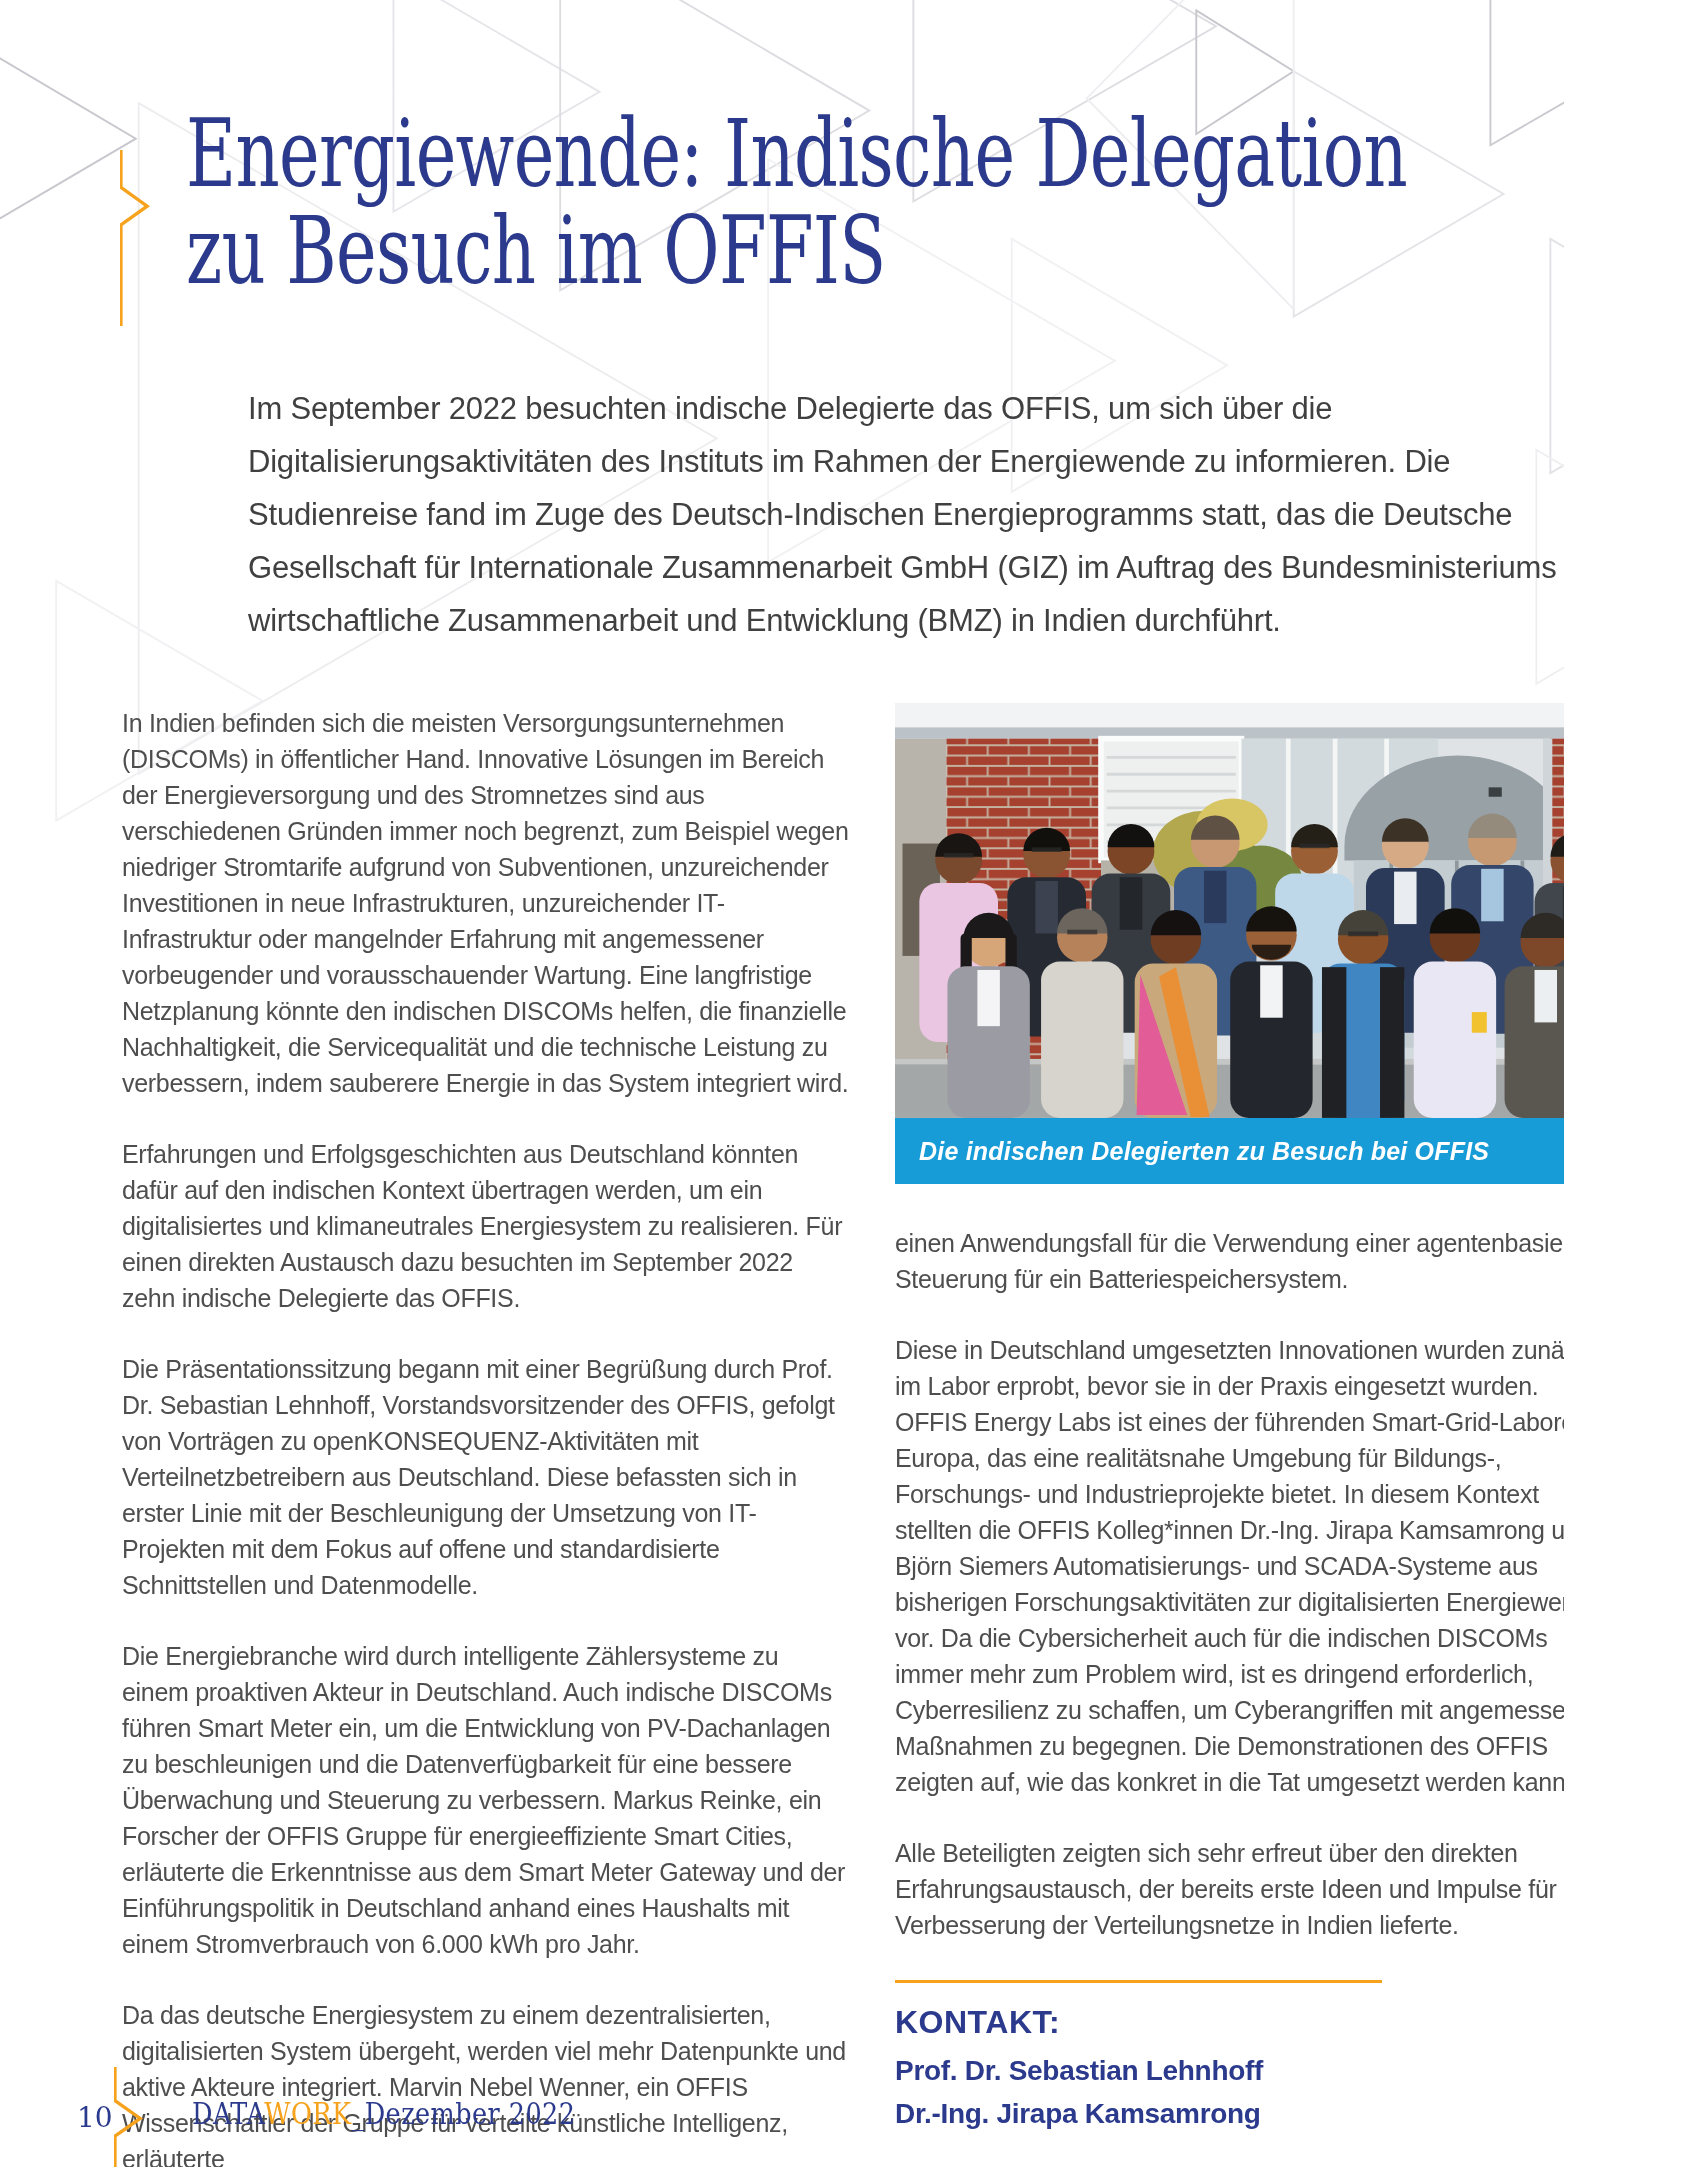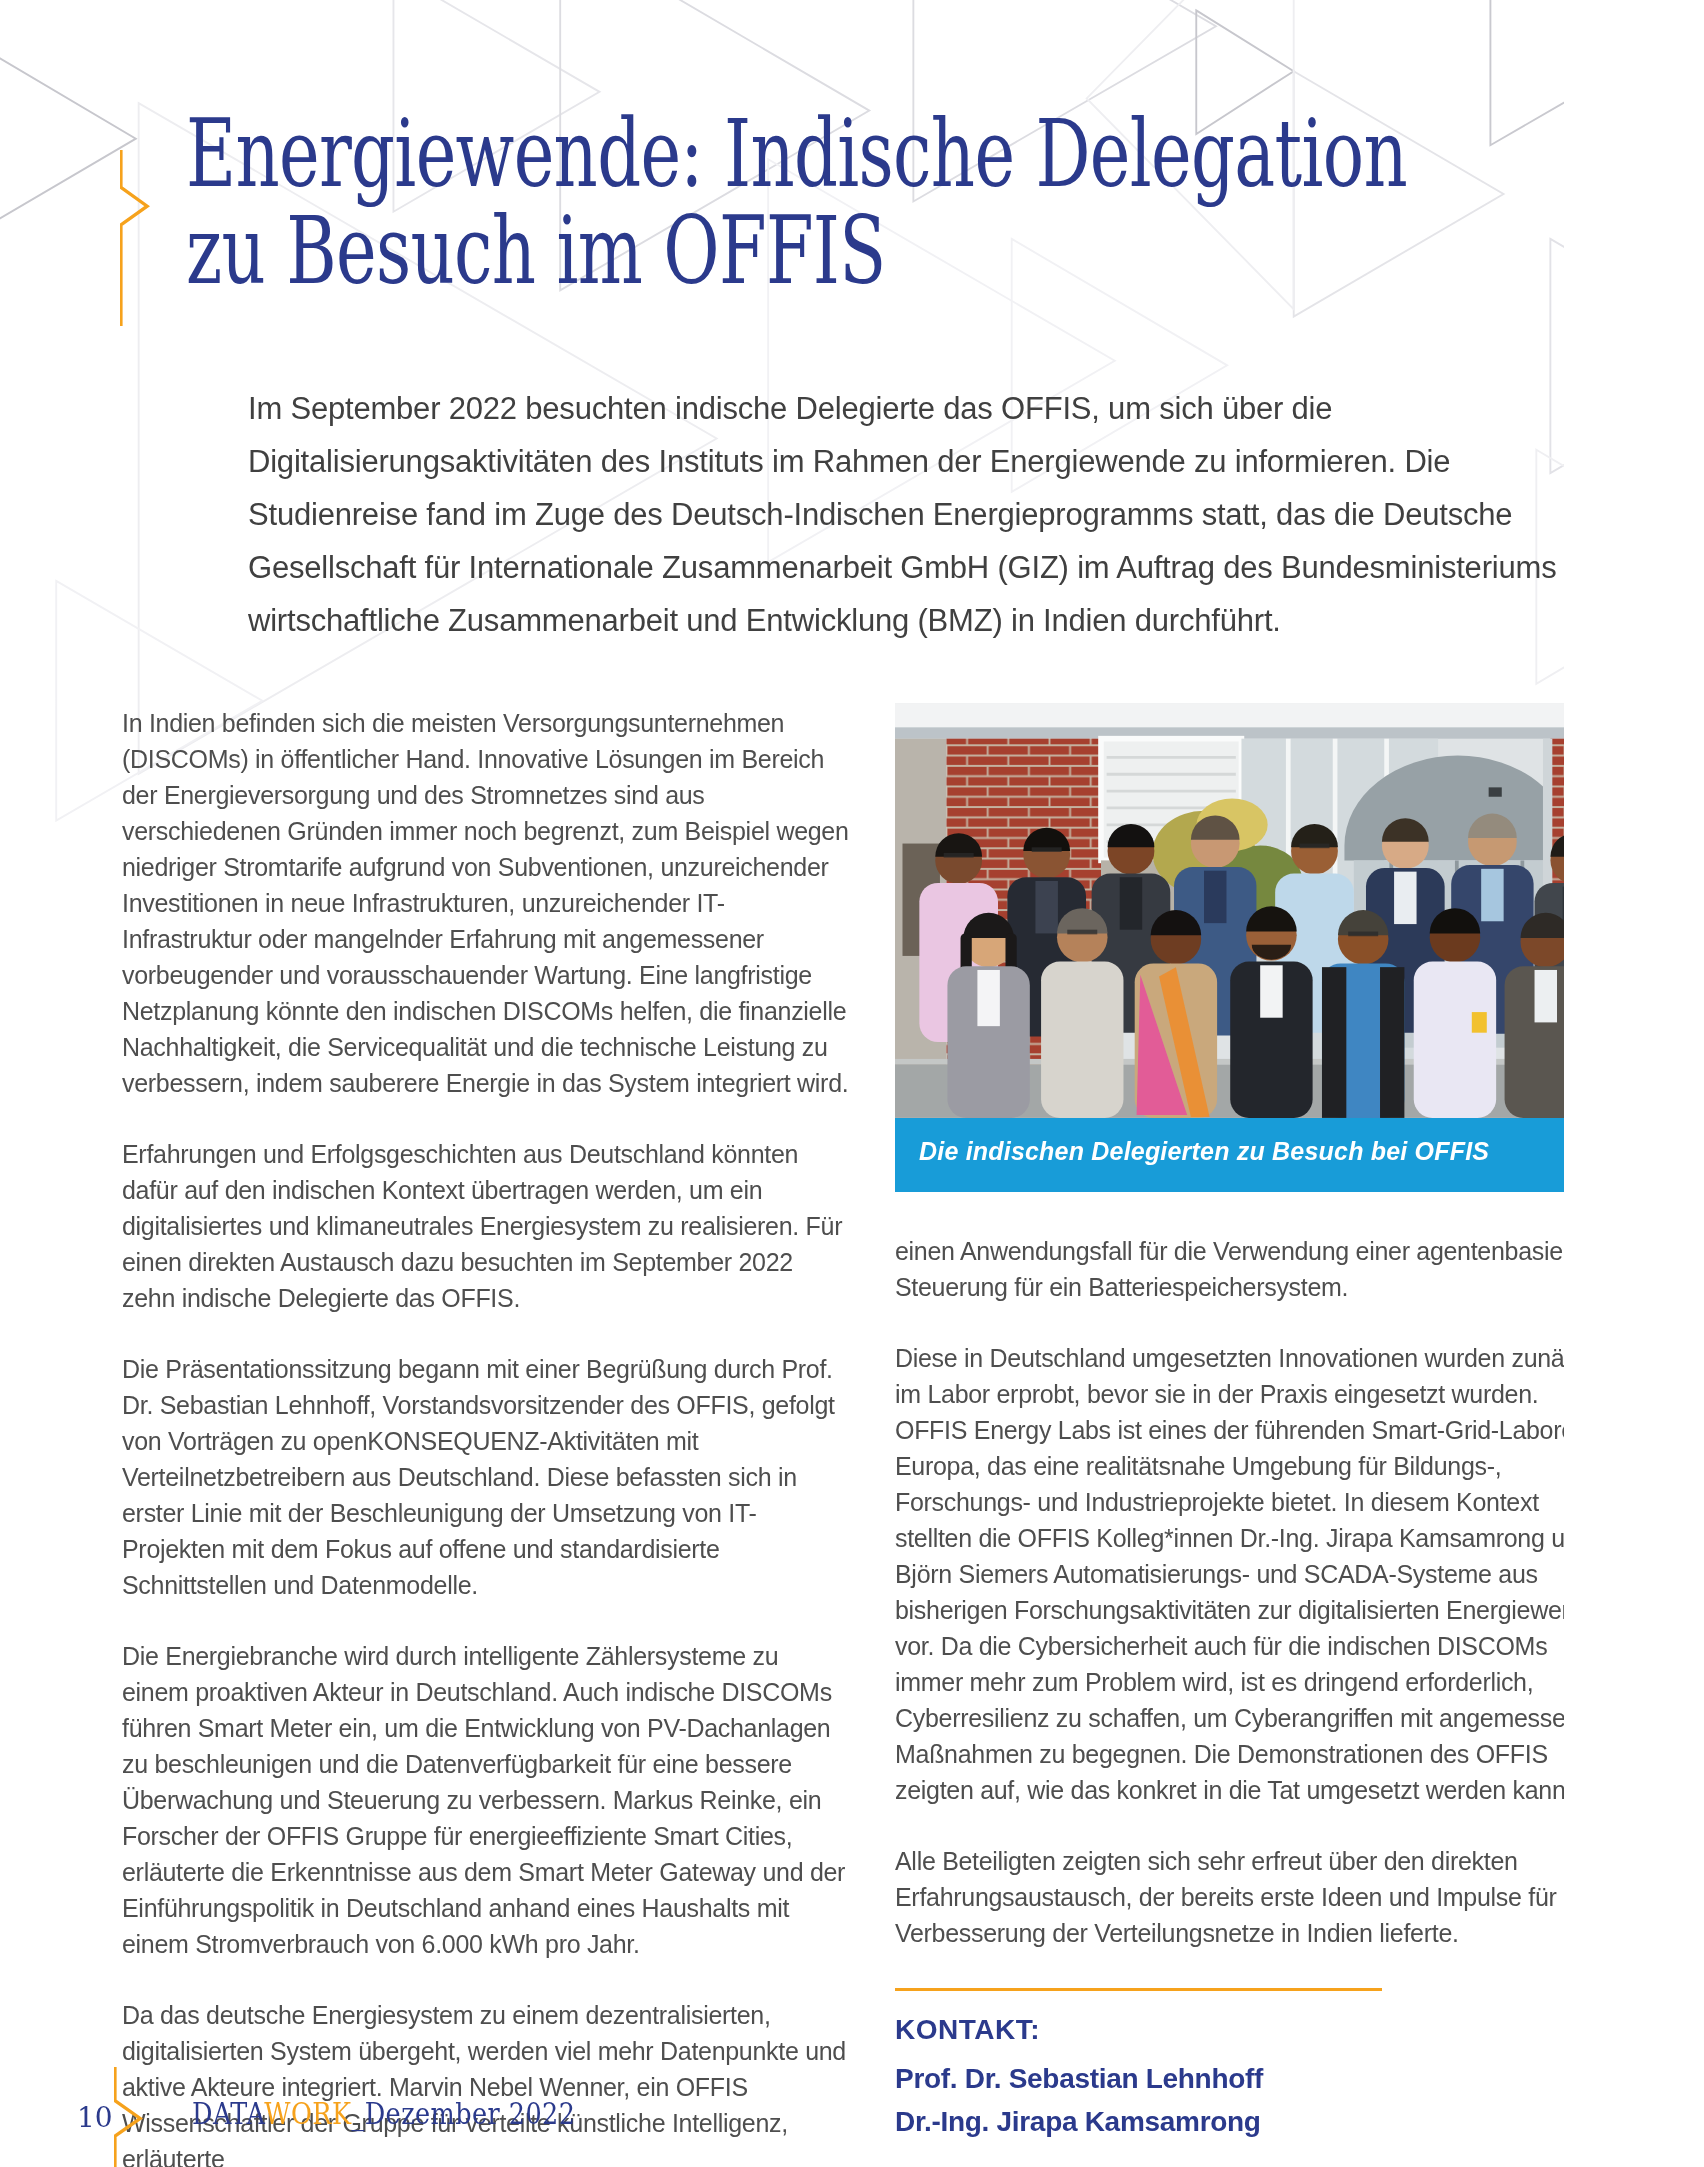--- a/index.html
+++ b/index.html
@@ -26,27 +26,27 @@
   .col{position:absolute;font-size:25px;line-height:36px;letter-spacing:-0.3px;}
   .col p{margin:0 0 35px 0;}
   .col-left{left:122px;top:705px;width:729px;}
   .col-right{left:895px;top:703px;width:721px;}
   
   figure.photo{margin:0 0 41px 0;width:721px;}
   .photo svg{display:block;}
   .caption{
     background:#189cd8;color:#ffffff;height:66px;line-height:66px;
     font-size:25px;font-style:italic;font-weight:600;letter-spacing:0.2px;
-    padding:0 0 8px 24px;white-space:nowrap;overflow:hidden;
+    padding:0 0 0 24px;white-space:nowrap;overflow:hidden;
   }
   
   .contact{margin-top:37px;}
   .contact-rule{width:487px;height:0;border-top:3.7px solid #f6a21c;margin:0 0 20.6px 0;}
   .contact-heading{
-    color:#2b3a8c;font-weight:700;font-size:28px;letter-spacing:0.5px;margin:0 0 9.4px 0;
+    color:#2b3a8c;font-weight:700;font-size:32px;letter-spacing:0.5px;margin:0 0 9.4px 0;
   }
   .contact-name{color:#2b3a8c;font-weight:600;font-size:28px;line-height:43px;}
   
   .page-number{
     position:absolute;left:77px;top:2101px;color:#2b3a8c;
     font-family:"DejaVu Serif",serif;font-size:28px;text-align:center;
   }
   .footer-chevron{position:absolute;left:114px;top:2067px;}
   .brand{
     position:absolute;left:192px;top:2097px;color:#2b3a8c;

